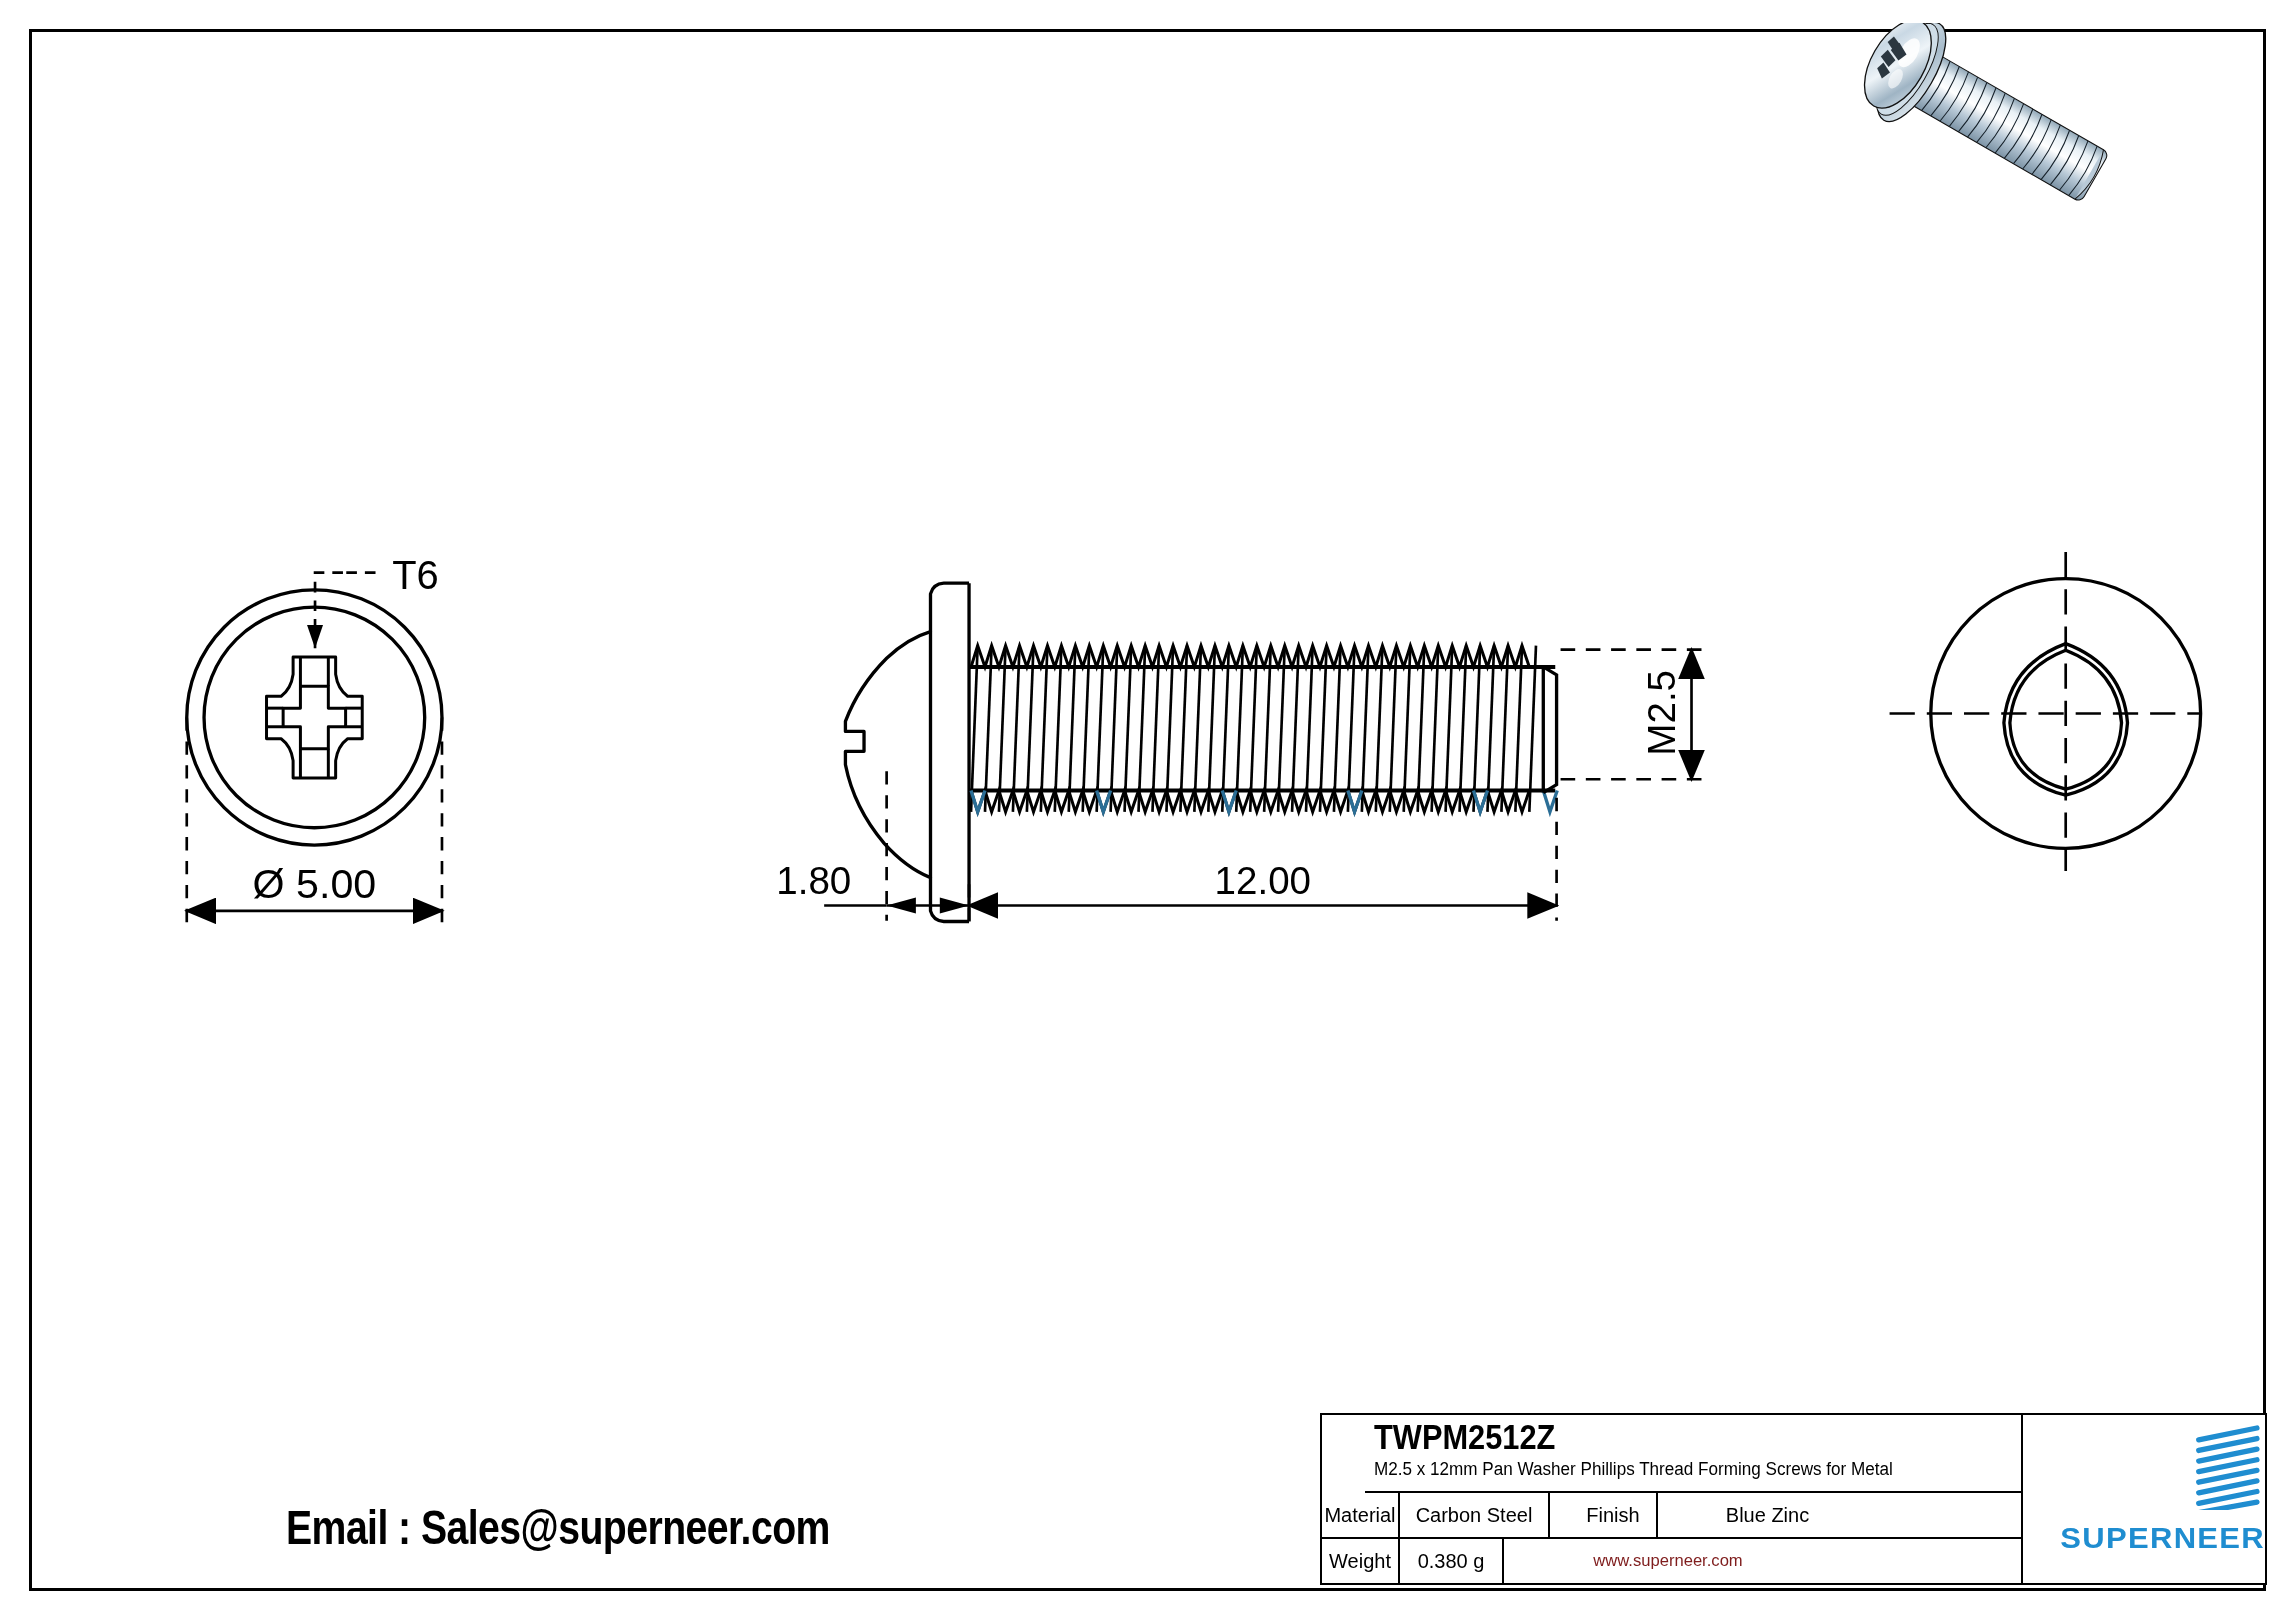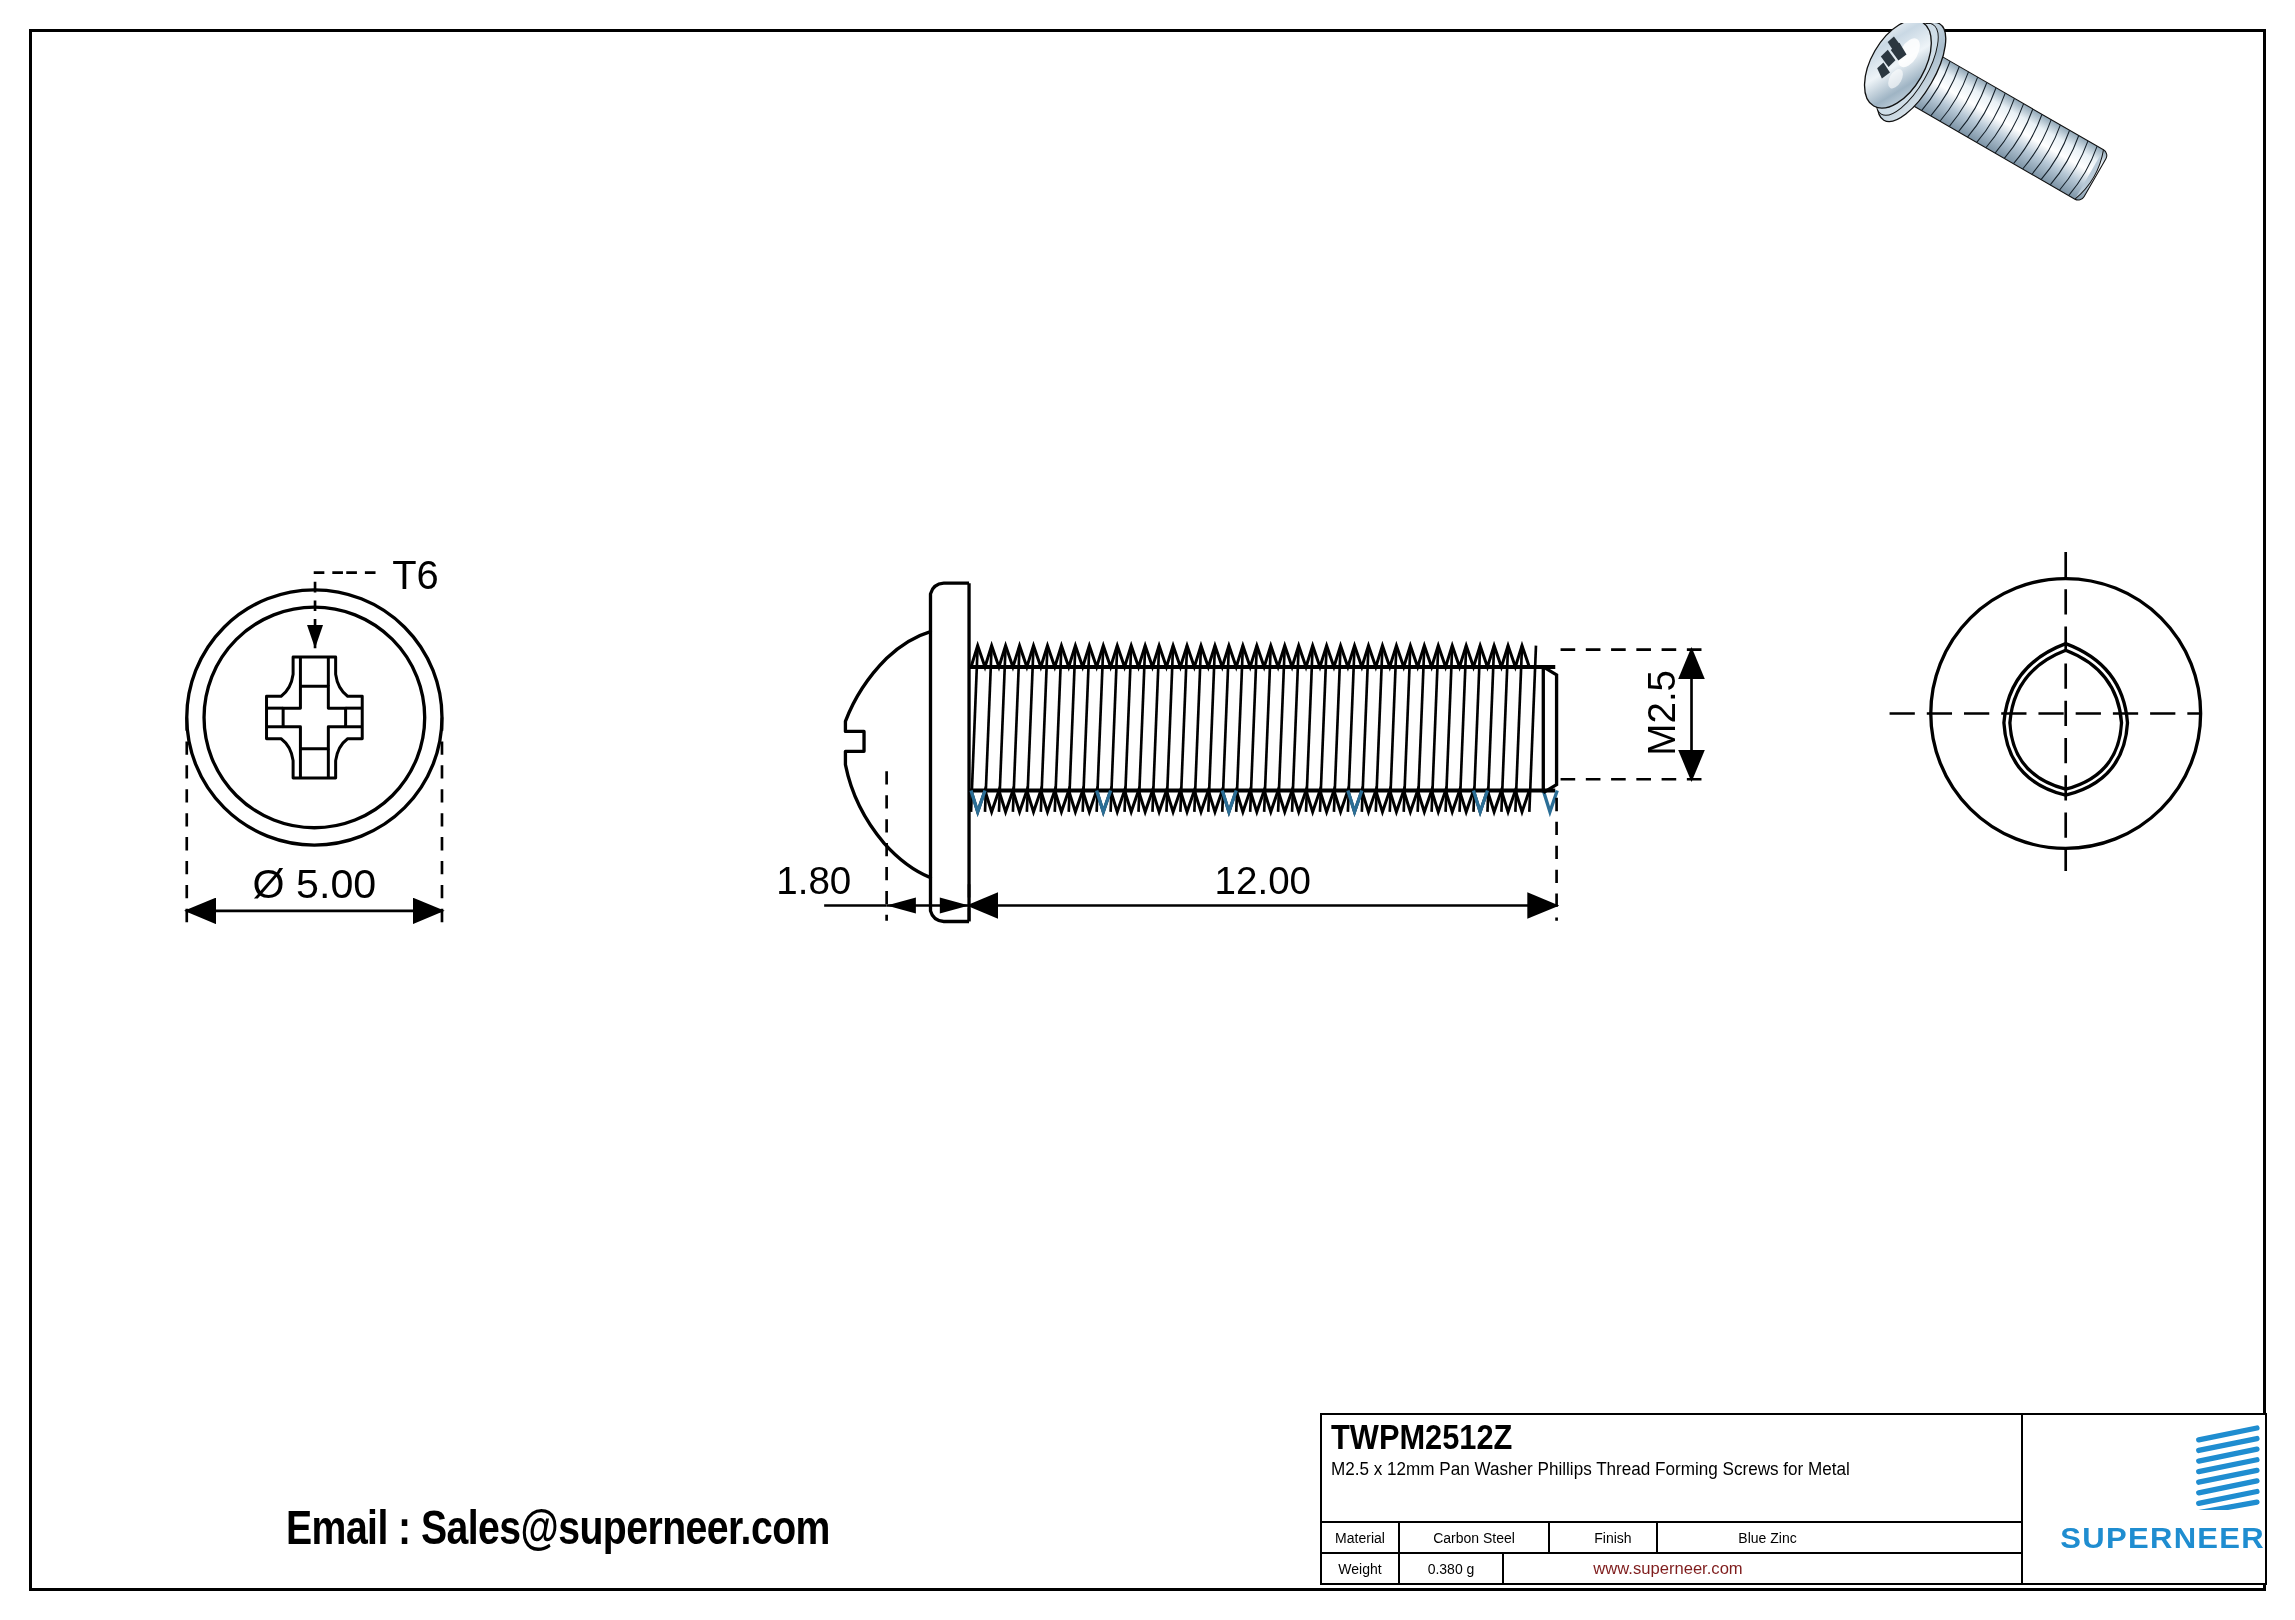--- a/index.html
+++ b/index.html
@@ -72,24 +72,25 @@
     background: #ffffff;
   }
   #tb-left {
     width: 701px;
     display: flex;
     flex-direction: column;
     border-right: 2.7px solid #000;
     box-sizing: border-box;
   }
   #tb-upper {
-    height: 108px;
+    height: 78px;
     box-sizing: border-box;
     border-bottom: 2.7px solid #000;
     padding: 2.7px 0 0 9.3px;
+    margin-left: 43px;
   }
   .tb-partno {
     font-size: 35px;
     font-weight: bold;
     line-height: 37px;
     letter-spacing: 0px;
     transform: scaleX(0.88);
     transform-origin: left top;
     white-space: nowrap;
   }
@@ -106,21 +107,21 @@
     flex: 1;
     box-sizing: border-box;
   }
   #tb-row-material { border-bottom: 2px solid #000; }
   .tb-cell {
     display: flex;
     align-items: center;
     justify-content: center;
     box-sizing: border-box;
     border-right: 2px solid #000;
-    font-size: 14px;
+    font-size: 20px;
     white-space: nowrap;
     overflow: hidden;
   }
   .tb-cell:last-child { border-right: none; }
   .c-label  { width: 78px; }
   .c-value1 { width: 150px; }
   .c-label2 { width: 108px; padding-left: 20px; }
   .c-value2 { width: 219px; }
   .c-weight-val { width: 104px; }
   .c-url { width: 328px; color: #7f1d1d; font-size: 16.6px; }

